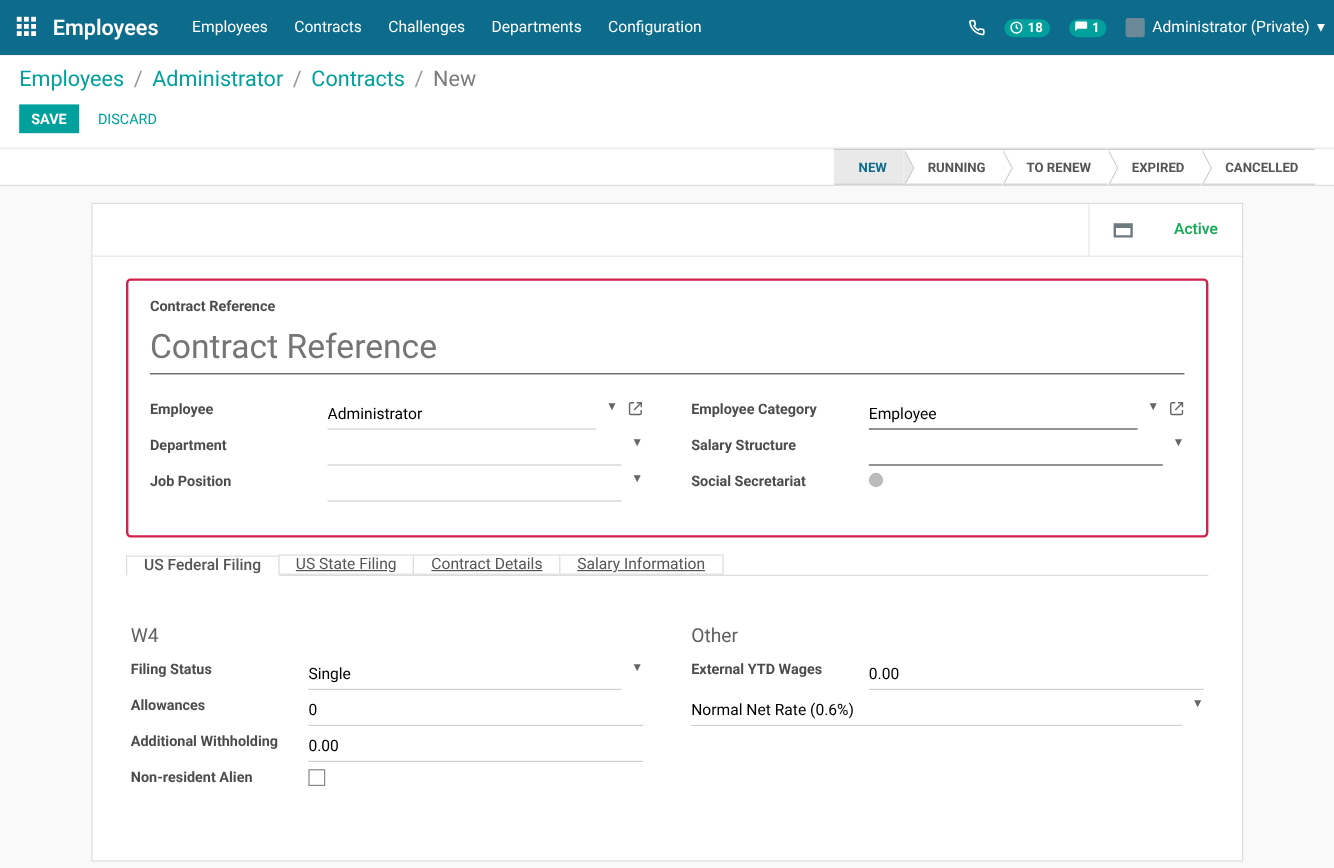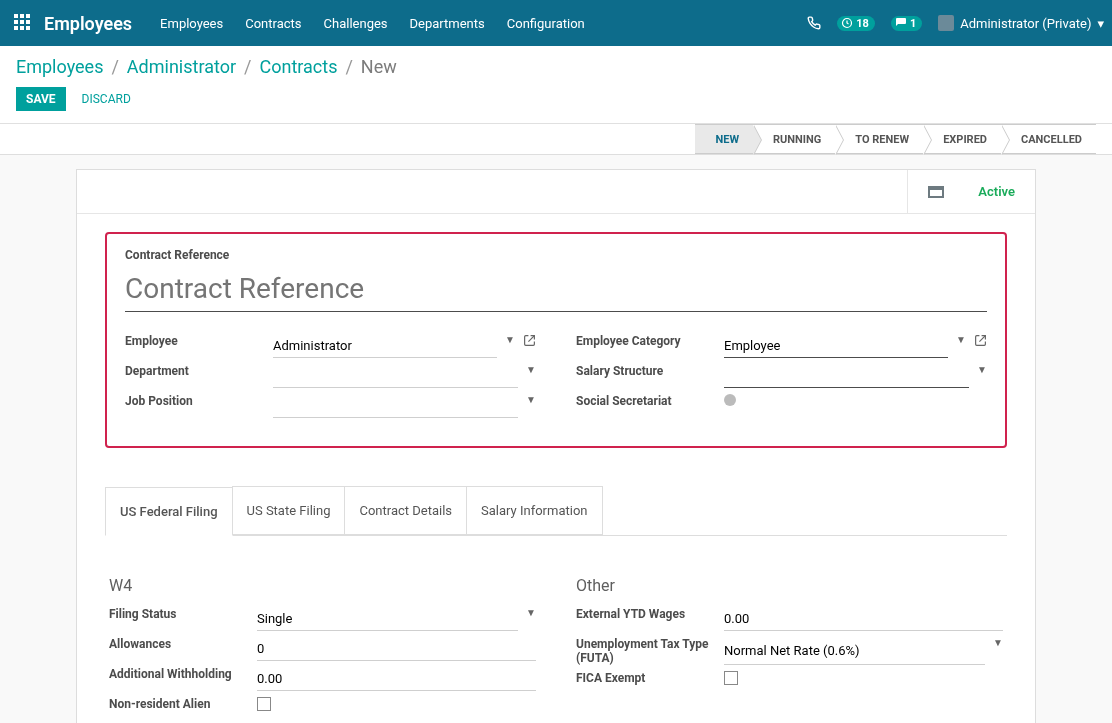--- a/index.html
+++ b/index.html
@@ -66,24 +66,24 @@
 .form-col { flex: 1; }
 .form-row { display: flex; margin-bottom: 6px; gap: 8px; min-height: 24px;}
 .form-row .flabel { width: 140px; font-size: 12px; font-weight: 700; color: #4c4c4c; }
 .finput { flex: 1; border: none; border-bottom: 1px solid #cfcfcf; font-size: 13px; padding: 2px 0; outline: none; background: transparent;}
 .finput.dark { border-bottom: 1px solid #4c4c4c; }
 .dd-caret { color: #666; font-size: 10px; cursor: pointer; }
 .ext-icon { color: #666; cursor: pointer; }
 .radio-dot { width: 12px; height: 12px; border-radius: 50%; background: #bbb; display:inline-block;}
 
 .tabs { display: flex; border-bottom: 1px solid #ddd; margin-top: 14px; }
-.tab { padding: 16px 14px; border: 1px solid #ddd; border-bottom: none; background: #fff; font-size: 13px; color: #555; cursor: pointer; margin-right: -1px; position: relative; top: 1px; margin-top: 24px;}
+.tab { padding: 0 14px; border: 1px solid #ddd; border-bottom: none; background: #fff; font-size: 13px; color: #555; cursor: pointer; margin-right: -1px; position: relative; top: 1px;}
 .tab.active { background: #fff; border-bottom: 1px solid #fff; color: #555; font-weight: 500;}
 .tab:not(.active){ background:#fff; border-color:#ddd; }
-.tab:not(.active){ border-bottom:1px solid #ddd; top:0;}
+.tab:not(.active){ border-bottom:1px solid #ddd; top:0;text-decoration:underline;}
 .tab-pane { padding: 18px 4px; }
 .section-h { font-size: 16px; color: #5f5f5f; margin-bottom: 12px; }
 .chk { width: 14px; height: 14px; border: 1px solid #888; display:inline-block;}
 </style>
 </head>
 <body>
 
 <div class="topbar">
   <div class="apps-icon">
     <span></span>
@@ -248,25 +248,20 @@
             <span class="chk"></span>
           </div>
         </div>
         <div class="form-col">
           <div class="section-h">Other</div>
           <div class="form-row">
             <span class="flabel">External YTD Wages</span>
             <input class="finput" value="0.00" style="">
           </div>
           <div class="form-row">
-            <span class="flabel">Unemployment Tax Type (FUTA)</span>
             <input class="finput" value="Normal Net Rate (0.6%)" style="">
             <span class="dd-caret">▼</span>
           </div>
-          <div class="form-row">
-            <span class="flabel">FICA Exempt</span>
-            <span class="chk"></span>
-          </div>
         </div>
       </div>
     </div>
   </div>
 </div>
 
 </body></html>

